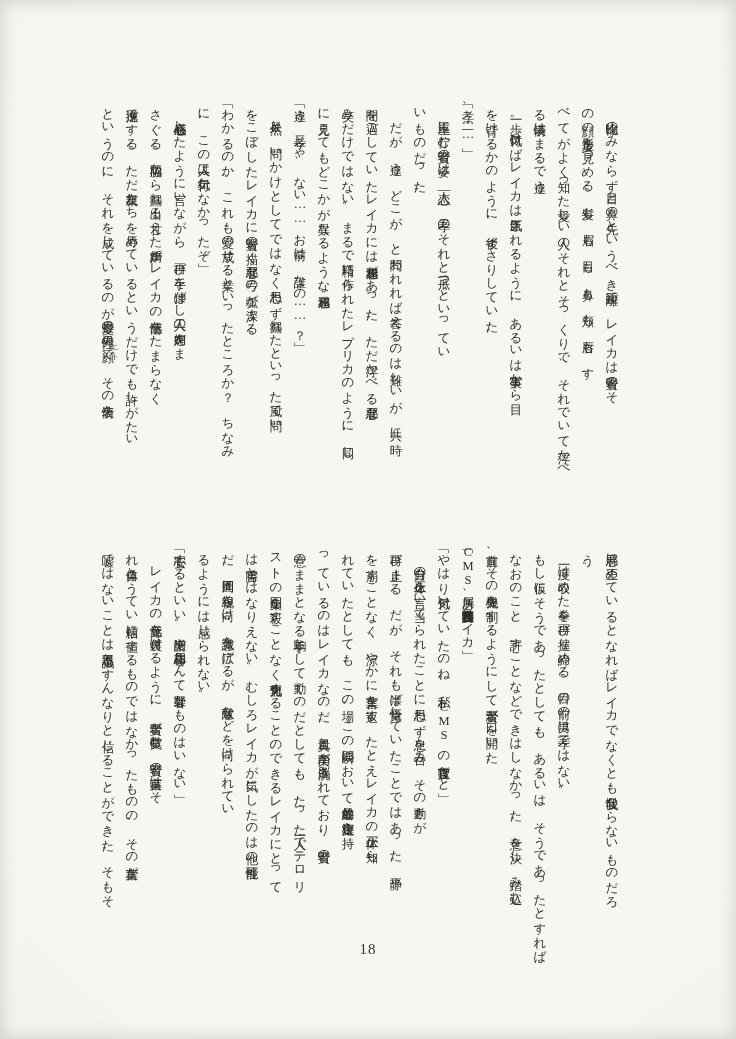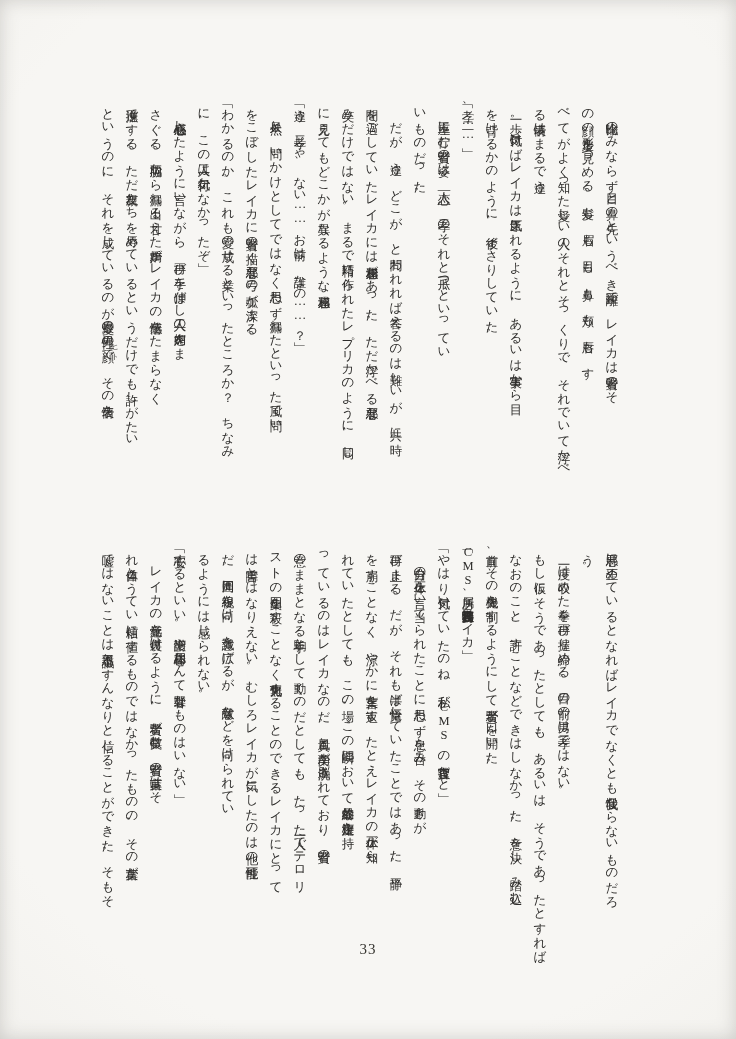--- a/index.html
+++ b/index.html
@@ -108,15 +108,15 @@
     <div class="tline">ストの集団を殺すことなく無力化することのできるレイカにとって</div>
     <div class="tline">は障害とはなりえない。むしろレイカが気にしたのは他の可能性</div>
     <div class="tline">だ。周囲に視線を向け、意識を広げるが、敵意などを向けられてい</div>
     <div class="tline">るようには感じられない。</div>
     <div class="tline">「安心するといい。護衛や用心棒なんて野暮なものはいない」</div>
     <div class="tline">　レイカの感覚を裏付けるように、賢者が微笑む。賢者の言葉はそ</div>
     <div class="tline">れ自体とうてい信頼に値するものではなかったものの、その言葉が</div>
     <div class="tline">嘘ではないことは不思議とすんなりと信じることができた。そもそ</div>
   </div>
 
-  <div class="pagenum">33</div>
+  <div class="pagenum">18</div>
 
 </div>
 
 </body></html>

